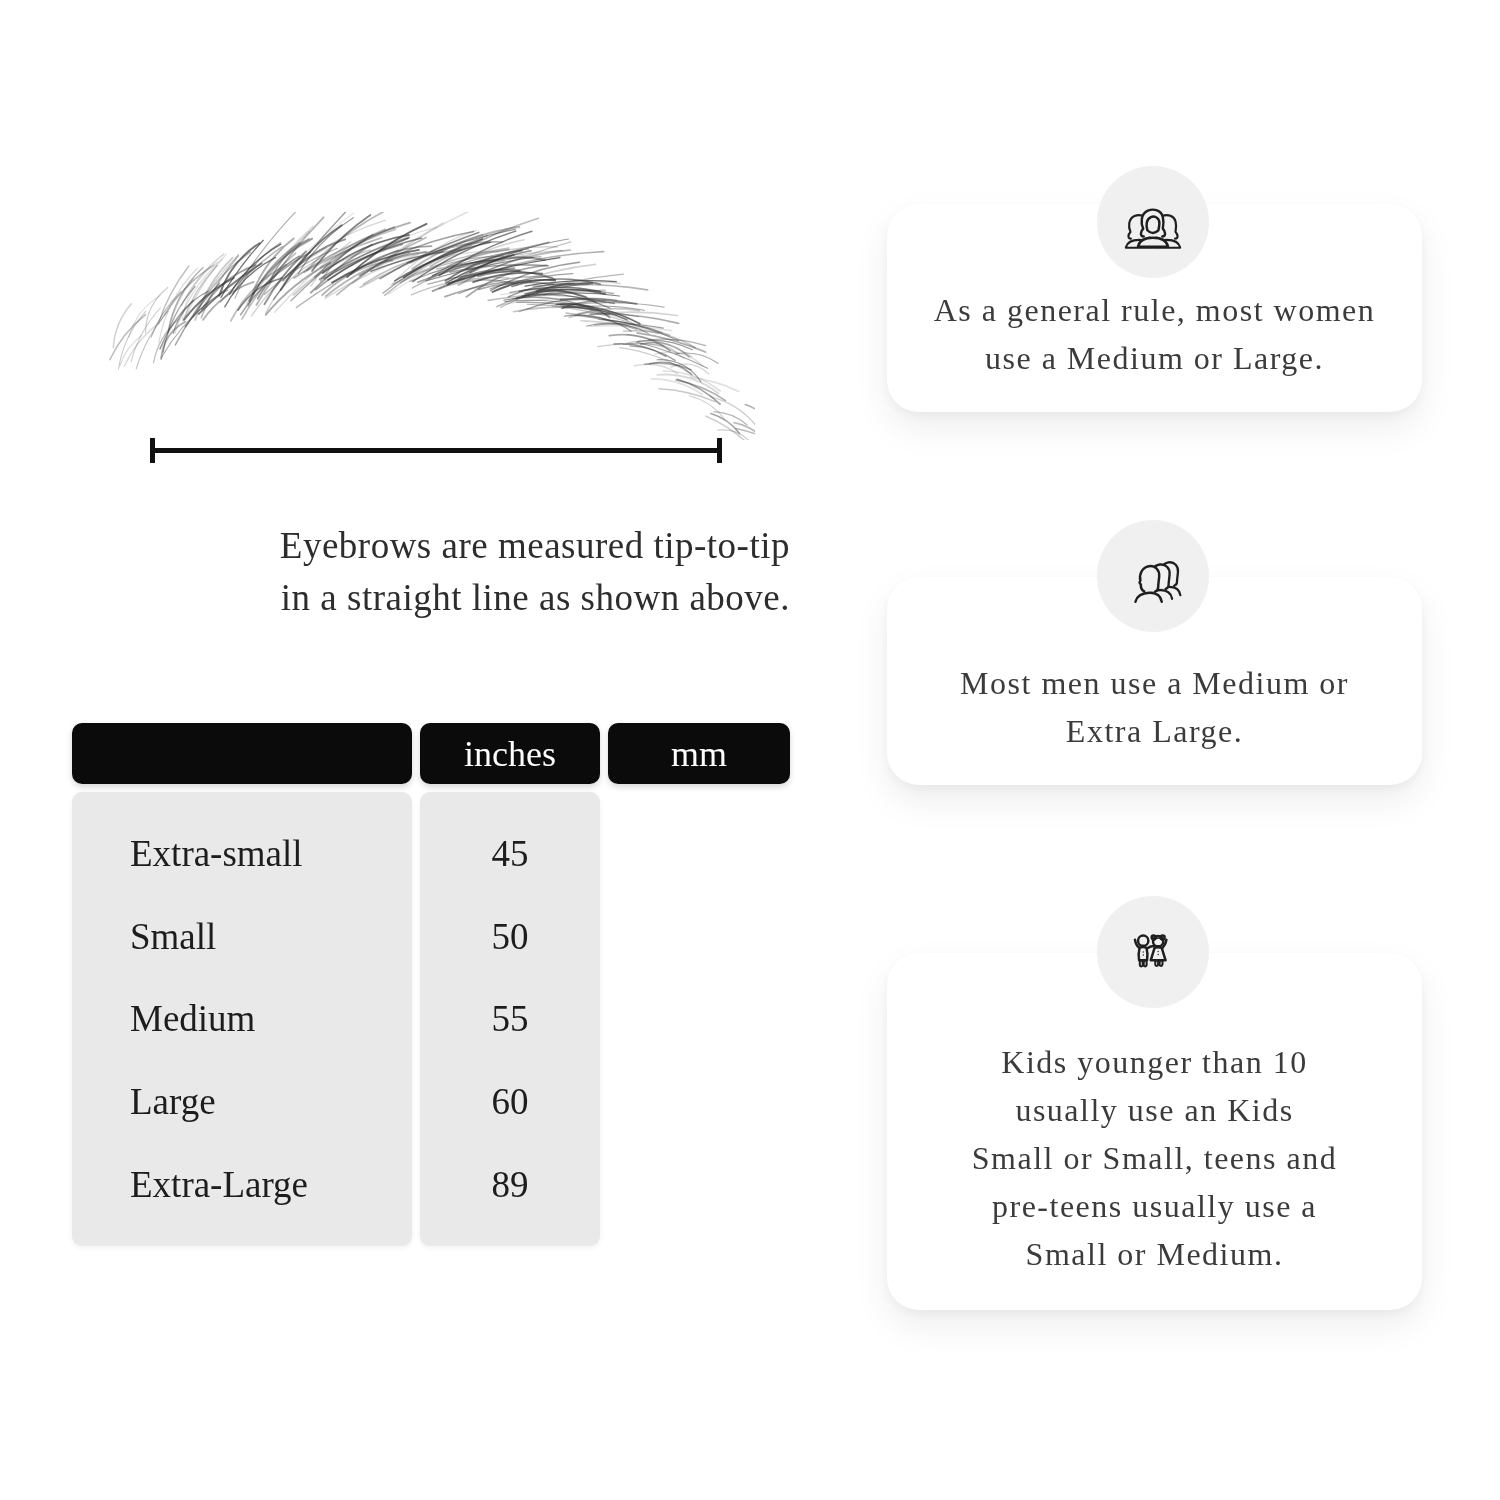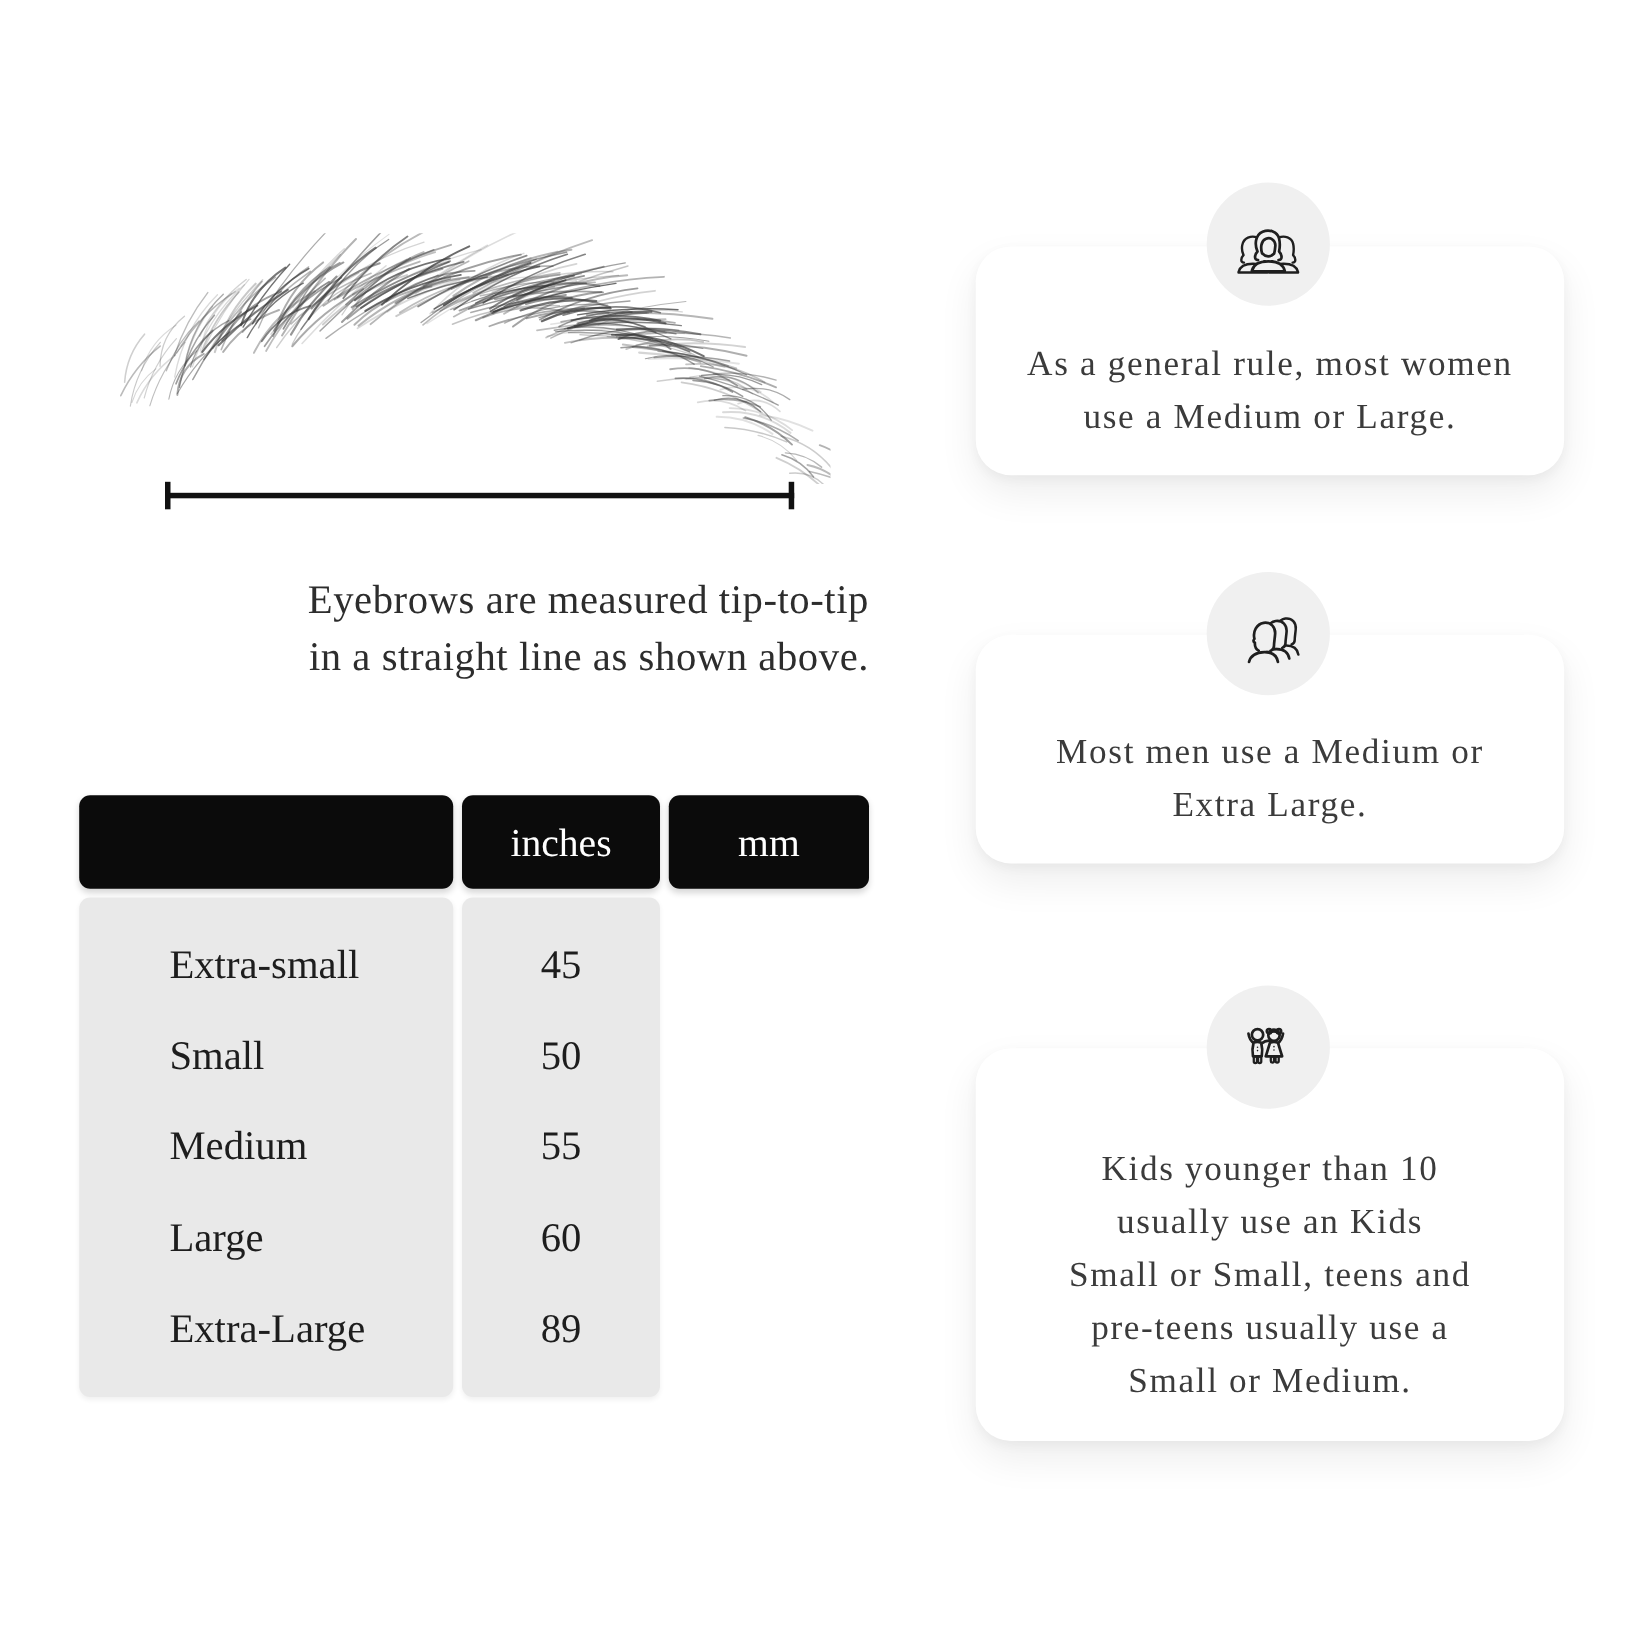--- a/index.html
+++ b/index.html
@@ -19,44 +19,44 @@
   .mtick.r{left:717px;}
   .caption{
     position:absolute;left:75px;top:520px;width:715px;
     text-align:right;font-size:37px;line-height:52px;
     letter-spacing:0.5px;color:var(--caption-text);
   }
   
   .size-table{position:absolute;left:72px;top:723px;width:718px;}
   .trow{display:grid;grid-template-columns:340px 180px 182px;gap:8px;}
   .th{
-    height:85px;background:var(--header-bg);color:var(--header-text);
+    height:61px;background:var(--header-bg);color:var(--header-text);
     border-radius:10px;display:flex;align-items:center;justify-content:center;
     font-size:36px;box-shadow:0 3px 6px rgba(0,0,0,0.16);
   }
   .tbody{margin-top:8px;}
   .tcol{
     height:454px;background:var(--body-bg);border-radius:10px;
     display:flex;flex-direction:column;justify-content:space-evenly;
     font-size:37px;color:var(--table-text);
     box-shadow:0 2px 5px rgba(0,0,0,0.06);
   }
-  .tcol.labels .tcell{padding-left:82px;text-align:left;}
+  .tcol.labels .tcell{padding-left:58px;text-align:left;}
   .tcol .tcell{text-align:center;}
   
   .card{
     position:absolute;left:887px;width:535px;
     background:var(--card-bg);border-radius:32px;z-index:1;
     box-shadow:0 16px 36px rgba(0,0,0,0.07),0 4px 10px rgba(0,0,0,0.04);
   }
   .card-text{
     text-align:center;font-size:32px;line-height:48px;
     letter-spacing:1.5px;color:var(--card-text);
   }
-  #card-women{top:224px;height:208px;}
+  #card-women{top:204px;height:208px;}
   #card-men{top:577px;height:208px;}
   #card-kids{top:953px;height:357px;}
   #card-women .card-text,#card-men .card-text{padding-top:82px;}
   #card-kids .card-text{padding-top:85px;}
   .icon-circle{
     position:absolute;left:1097px;width:112px;height:112px;border-radius:50%;
     background:var(--circle-bg);z-index:2;
     display:flex;align-items:center;justify-content:center;
   }
   #circle-women{top:166px;}

